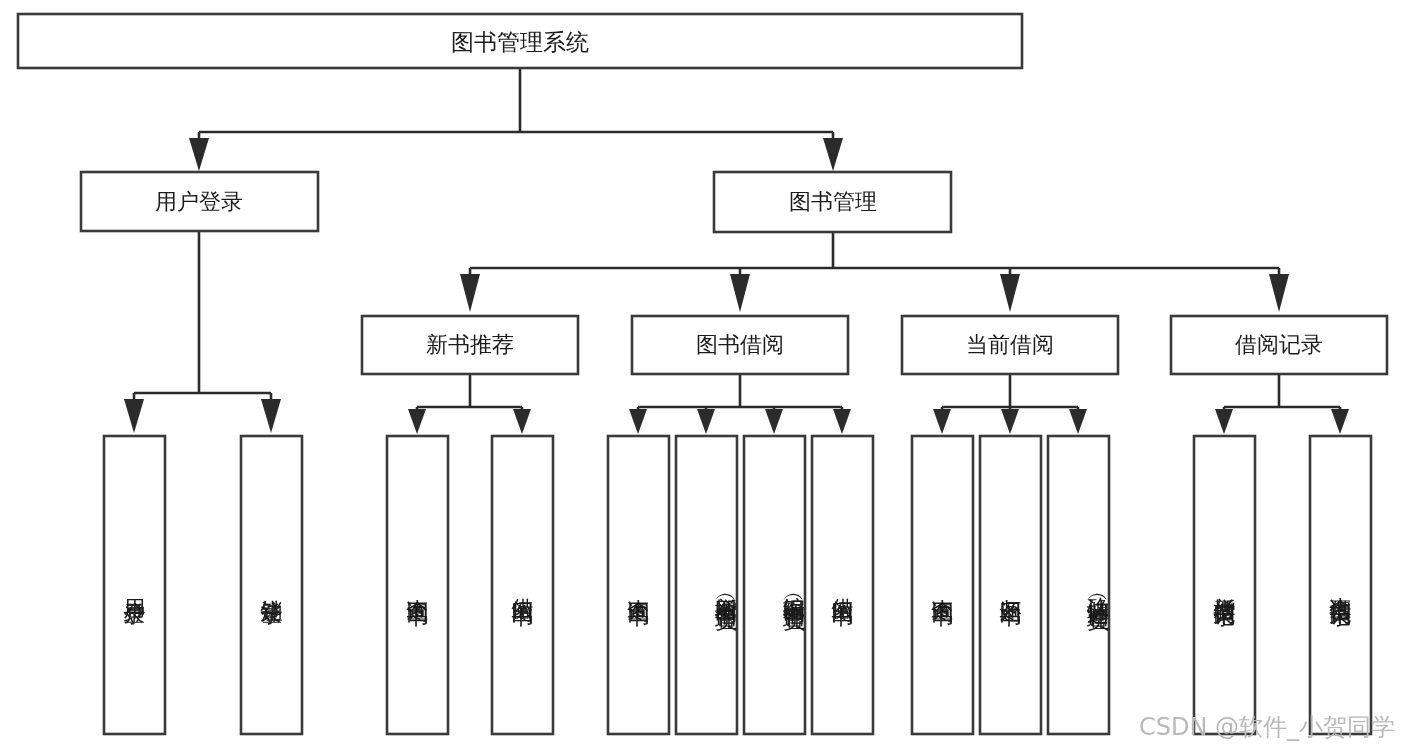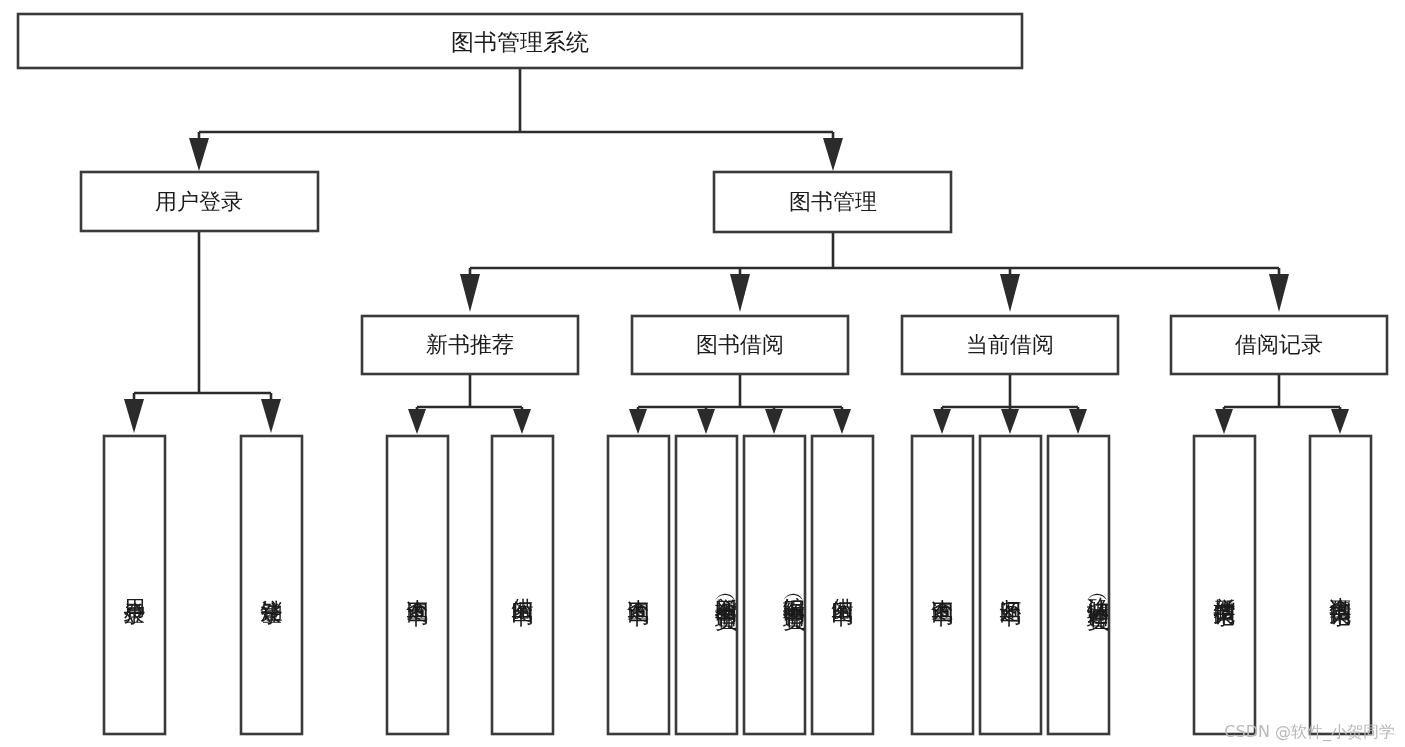--- a/index.html
+++ b/index.html
@@ -74,21 +74,21 @@
     display: flex;
     align-items: center;
     justify-content: center;
     pointer-events: none;
   }
   .watermark {
     position: absolute;
     right: 10px;
     bottom: 4px;
     font-family: "DejaVu Sans", "Liberation Sans", sans-serif;
-    font-size: 16px;
+    font-size: 24px;
     color: #b9b9b9;
     white-space: nowrap;
     user-select: none;
     padding-left: 44px;
   }
 </style>
 </head>
 <body>
 
 <div id="diagram-root">

